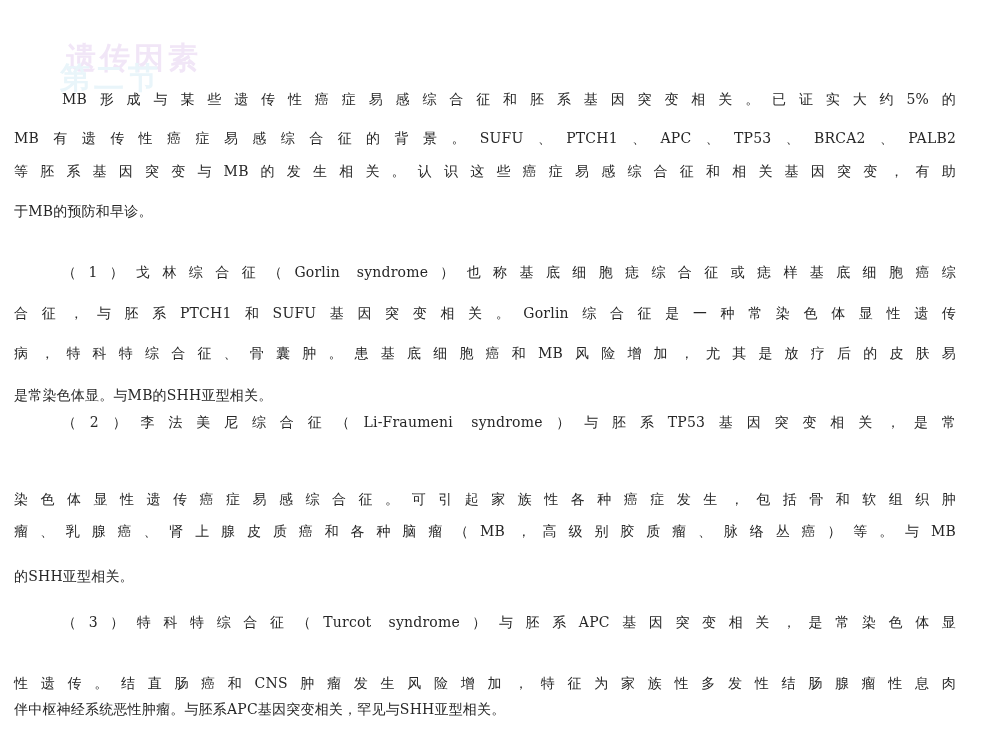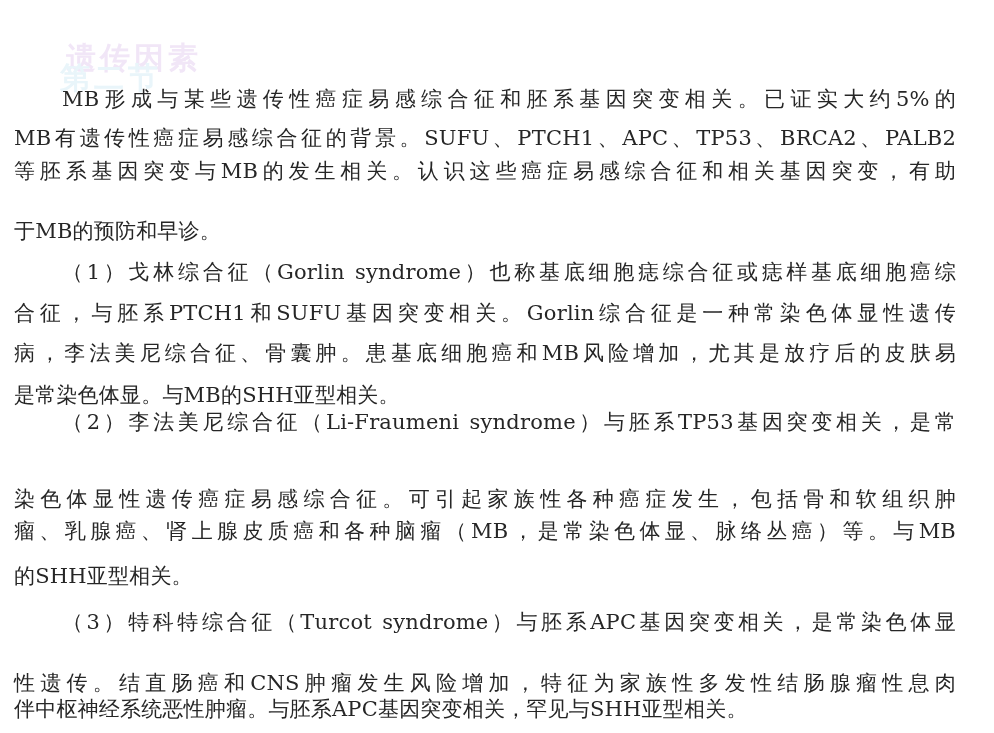--- a/index.html
+++ b/index.html
@@ -43,21 +43,21 @@
       font-size: 27px;
       color: #2a4f96;
       letter-spacing: 2px;
       white-space: nowrap;
     }
     .heading .num { margin-right: 26px; }
     .line {
       position: absolute;
       left: 14px;
       width: 942px;
-      font-size: 21px;
+      font-size: 14px;
       line-height: 30px;
       height: 30px;
       white-space: nowrap;
       text-align: justify;
       text-align-last: justify;
       color: #262626;
       letter-spacing: 0.2px;
     }
     .line.indent {
       left: 62px;
@@ -73,34 +73,34 @@
 <div class="page">
 
   <div class="ghost g1">遗传因素</div>
   <div class="ghost g2">第二节</div>
 
 
   <div>
     <div class="line indent" style="top:84px">MB形成与某些遗传性癌症易感综合征和胚系基因突变相关。已证实大约5%的</div>
     <div class="line" style="top:123px">MB有遗传性癌症易感综合征的背景。SUFU、PTCH1、APC、TP53、BRCA2、PALB2</div>
     <div class="line" style="top:156px">等胚系基因突变与MB的发生相关。认识这些癌症易感综合征和相关基因突变，有助</div>
-    <div class="line last" style="top:216px">于MB的预防和早诊。</div>
+    <div class="line last" style="top:196px">于MB的预防和早诊。</div>
   </div>
 
   <div>
     <div class="line indent" style="top:257px">（1）戈林综合征（Gorlin syndrome）也称基底细胞痣综合征或痣样基底细胞癌综</div>
     <div class="line" style="top:298px">合征，与胚系PTCH1和SUFU基因突变相关。Gorlin综合征是一种常染色体显性遗传</div>
-    <div class="line" style="top:338px">病，李法美尼综合征、骨囊肿。患基底细胞癌和MB风险增加，尤其是放疗后的皮肤易</div>
+    <div class="line" style="top:338px">病，特科特综合征、骨囊肿。患基底细胞癌和MB风险增加，尤其是放疗后的皮肤易</div>
     <div class="line last" style="top:380px">是常染色体显。与MB的SHH亚型相关。</div>
   </div>
 
   <div>
     <div class="line indent" style="top:407px">（2）李法美尼综合征（Li-Fraumeni syndrome）与胚系TP53基因突变相关，是常</div>
     <div class="line" style="top:484px">染色体显性遗传癌症易感综合征。可引起家族性各种癌症发生，包括骨和软组织肿</div>
-    <div class="line" style="top:516px">瘤、乳腺癌、肾上腺皮质癌和各种脑瘤（MB，是常染色体显、脉络丛癌）等。与MB</div>
+    <div class="line" style="top:516px">瘤、乳腺癌、肾上腺皮质癌和各种脑瘤（MB，高级别胶质瘤、脉络丛癌）等。与MB</div>
     <div class="line last" style="top:561px">的SHH亚型相关。</div>
   </div>
 
   <div>
     <div class="line indent" style="top:607px">（3）特科特综合征（Turcot syndrome）与胚系APC基因突变相关，是常染色体显</div>
     <div class="line" style="top:668px">性遗传。结直肠癌和CNS肿瘤发生风险增加，特征为家族性多发性结肠腺瘤性息肉</div>
     <div class="line last" style="top:694px">伴中枢神经系统恶性肿瘤。与胚系APC基因突变相关，罕见与SHH亚型相关。</div>
   </div>
 
 </div>

